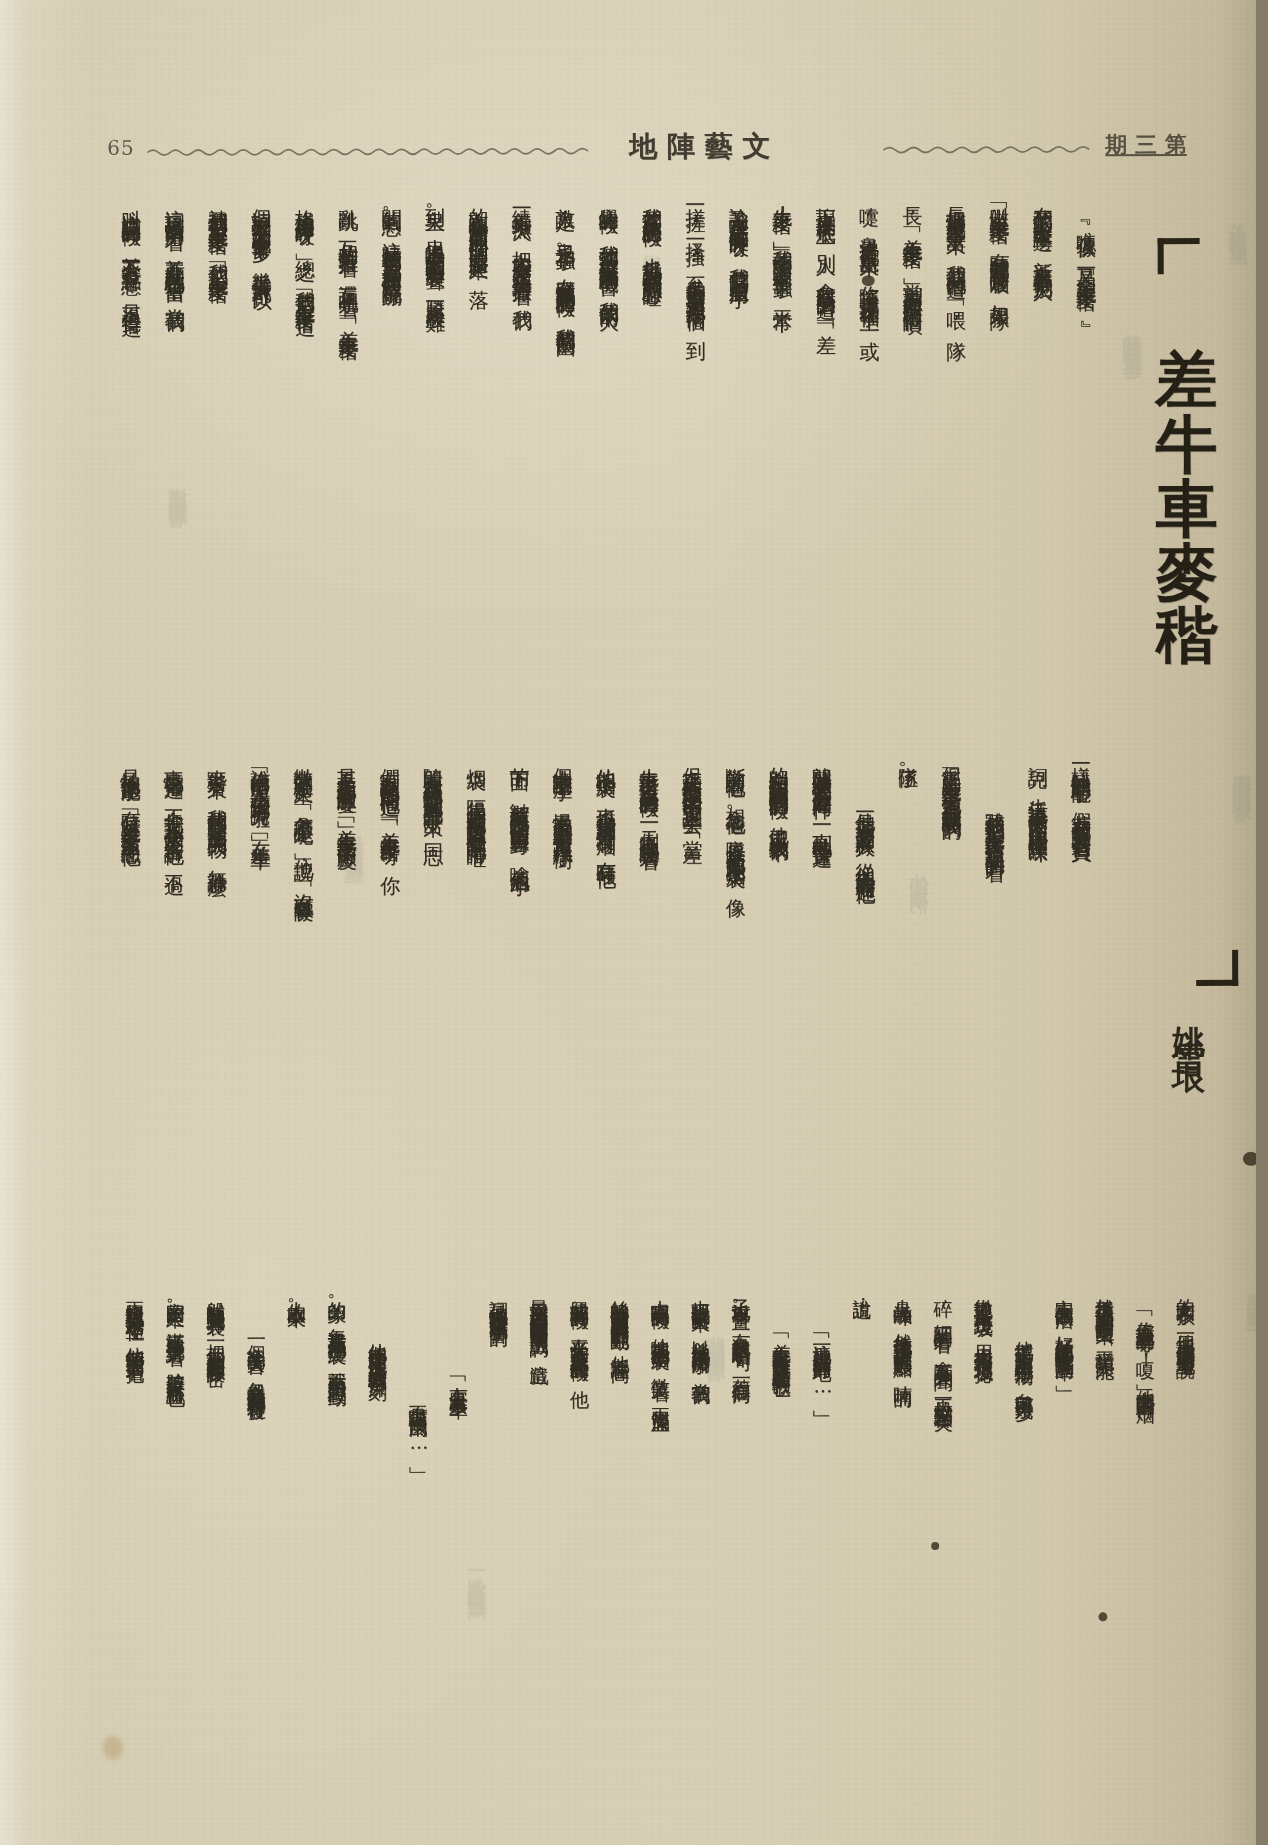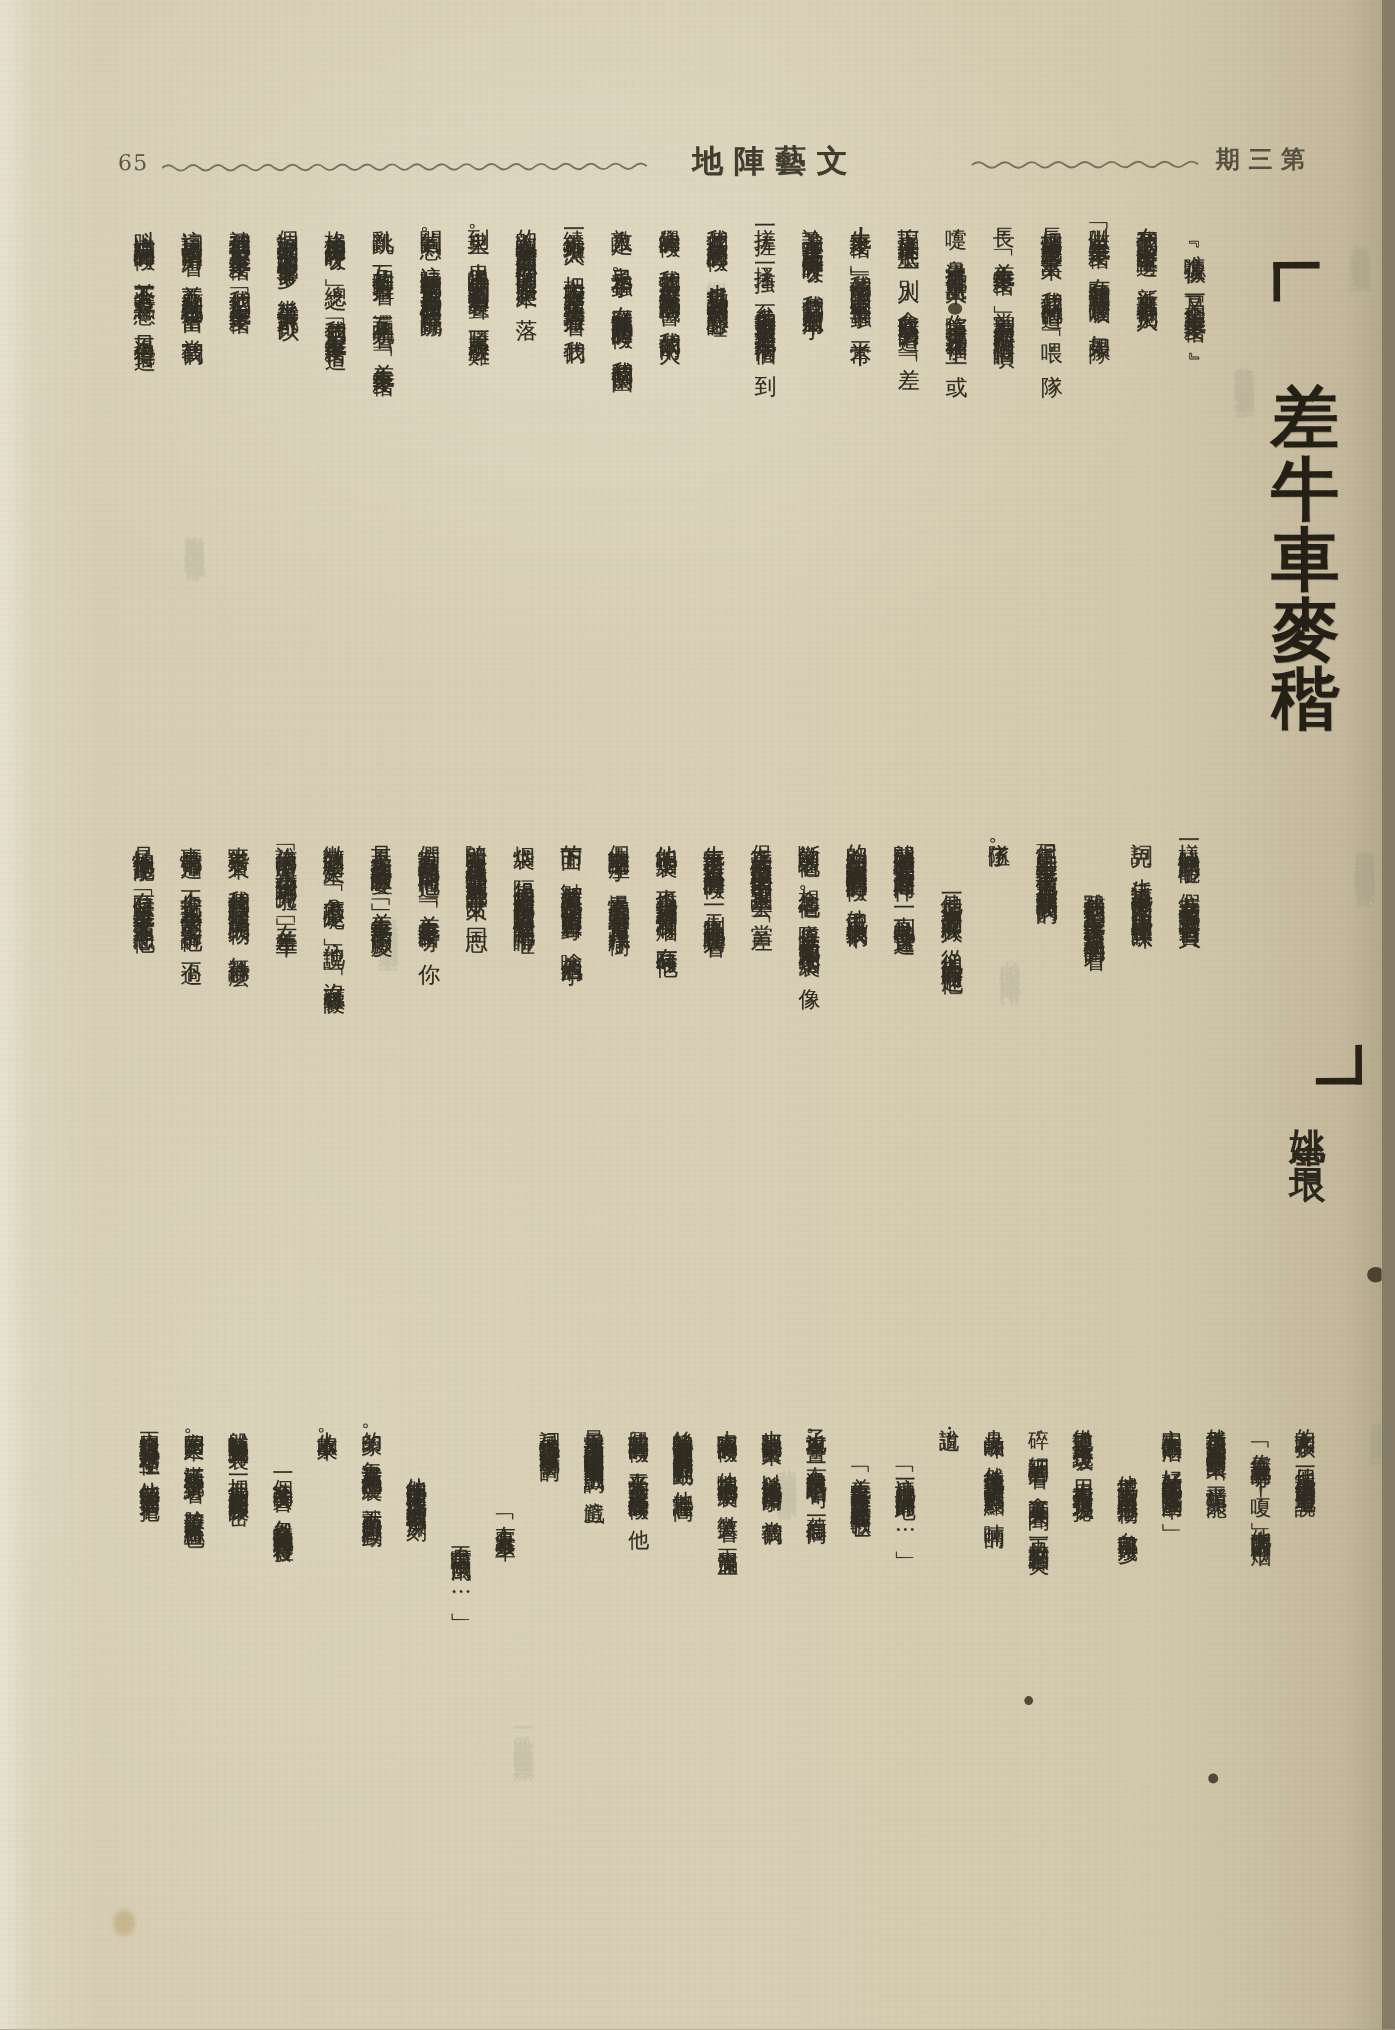--- a/index.html
+++ b/index.html
@@ -23,21 +23,21 @@
   
   .hdr{position:absolute;left:0;top:128px;width:100%;height:44px;color:#4c473a;}
   .pagenum{position:absolute;left:110px;top:6px;font-size:20px;letter-spacing:1px;color:#5a5547;}
   .wavy{position:absolute;top:18px;height:10px;}
   .wavy svg{display:block;width:100%;height:100%;}
   .wavy-left{left:150px;width:452px;}
   .wavy-right{left:886px;width:218px;}
   .masthead{position:absolute;left:632px;top:0;width:282px;display:flex;justify-content:space-between;
     font-size:28px;font-weight:700;color:#3f3a2e;text-shadow:.4px .4px .5px rgba(50,44,30,.4);}
   .issue{position:absolute;left:1108px;top:4px;width:132px;display:flex;justify-content:space-between;
-    font-size:22px;font-weight:700;color:#544e3f;}
+    font-size:22px;font-weight:700;color:#544e3f;text-decoration:underline;}
   
   .title-text{position:absolute;left:1150px;top:300px;height:700px;font-size:62px;line-height:76px;
     letter-spacing:64px;font-weight:700;color:#221d13;text-shadow:.6px .6px .8px rgba(30,25,15,.45);}
   .corner{position:absolute;width:36px;height:30px;}
   .corner-open{left:1160px;top:240px;border-top:6px solid #262014;border-left:6px solid #262014;}
   .corner-close{left:1196px;top:952px;border-bottom:6px solid #262014;border-right:6px solid #262014;}
   .author{position:absolute;left:1162px;top:1002px;height:190px;font-size:33px;line-height:52px;
     letter-spacing:17px;font-weight:700;color:#2a251a;}
   
   .band{position:absolute;color:#2e2a20;text-shadow:.35px .35px .4px rgba(45,38,25,.45);}

